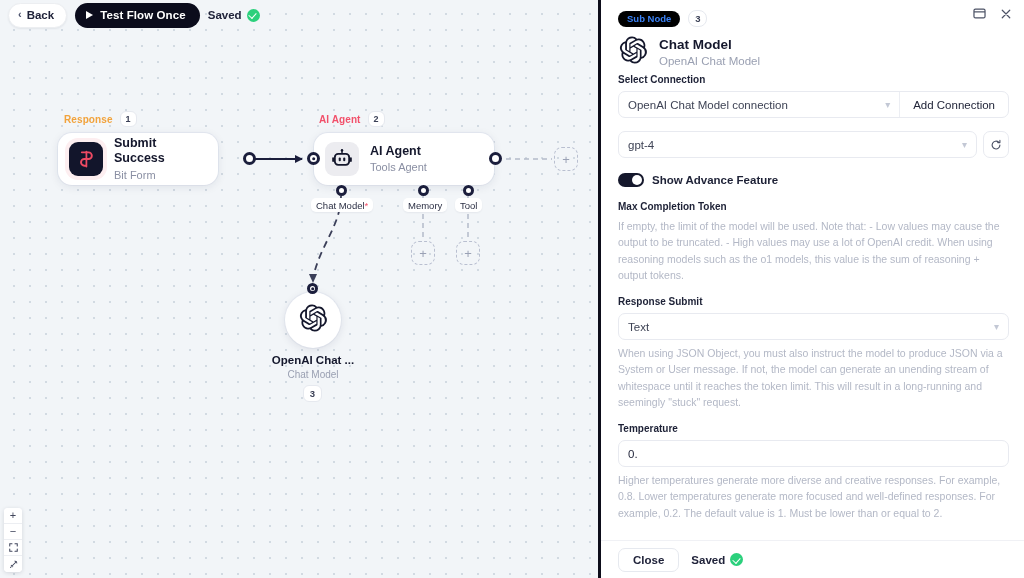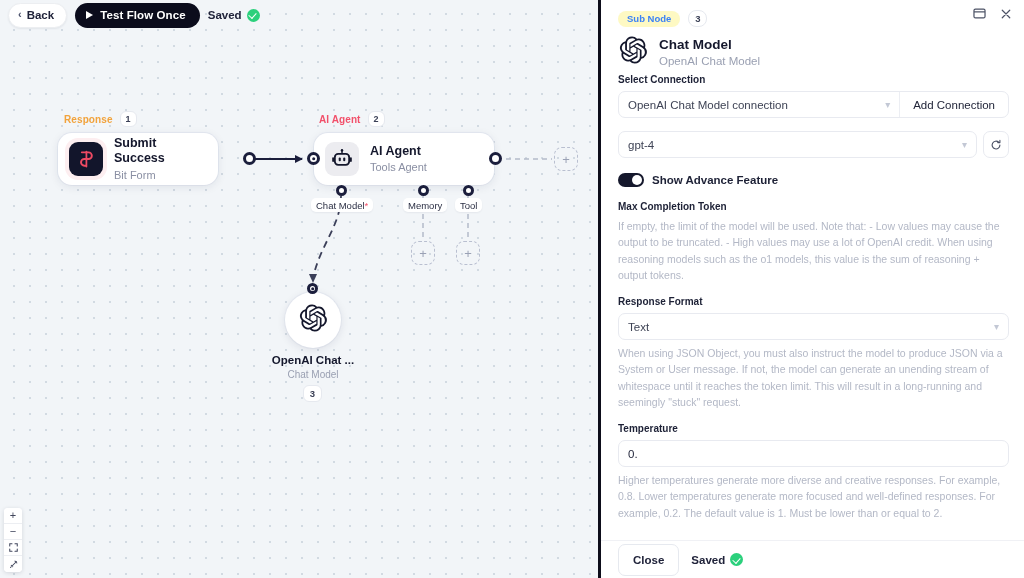--- a/index.html
+++ b/index.html
@@ -159,21 +159,21 @@
     position: absolute; left: 601px; top: 0; width: 423px; height: 578px;
     background: #fff; overflow: hidden;
   }
   .panel-head { padding: 10px 14px 0 17px; position: relative; }
   .panel-head-icons {
     position: absolute; right: 12px; top: 7px; display: flex; gap: 14px; align-items: center;
   }
   .ico-btn { background: none; border: none; cursor: pointer; color: #4c5265; padding: 0; line-height: 0; }
   .pill-row { display: flex; align-items: center; gap: 8px; }
   .pill-sub {
-    background: #fef9c3; color: #3b82f6; border-radius: 9px;
+    background: #000000; color: #3b82f6; border-radius: 9px;
     font-size: 9.5px; font-weight: 600; padding: 2.5px 9px;
   }
   .pill-num {
     background: #fff; border: 1px solid #e6e9ef; border-radius: 8px;
     min-width: 19px; height: 17px; padding: 0 5px;
     display: flex; align-items: center; justify-content: center;
     font-size: 9.5px; color: #3b4056; font-weight: 600;
   }
   .panel-title-row { display: flex; align-items: center; gap: 11px; margin-top: 8px; }
   .panel-title { font-size: 13.5px; font-weight: 700; color: #14172c; line-height: 1.2; }
@@ -239,21 +239,21 @@
     font-size: 10.5px; color: #b3b8c6; line-height: 1.55; margin-top: 5px;
   }
 
   .panel-footer {
     position: absolute; left: 0; right: 0; bottom: 0; height: 38px;
     background: #fff; border-top: 1px solid #f0f1f5;
     display: flex; align-items: center; gap: 12px; padding-left: 17px;
   }
   .close-btn {
     background: #fff; border: 1px solid #e6e9ef; border-radius: 7px;
-    height: 32px; padding: 0 14px; font-size: 11.5px; font-weight: 600; color: #20233a;
+    height: 24px; padding: 0 14px; font-size: 11.5px; font-weight: 600; color: #20233a;
     cursor: pointer; font-family: "Liberation Sans", sans-serif;
   }
 </style>
 </head>
 <body>
 
 <div class="app">
 
   <div class="canvas">
 
@@ -439,21 +439,21 @@
         <span class="toggle"></span>
         <span class="toggle-label">Show Advance Feature</span>
       </div>
 
       <div class="group">
         <label class="fld-label">Max Completion Token</label>
         <div class="help">If empty, the limit of the model will be used. Note that: - Low values may cause the output to be truncated. - High values may use a lot of OpenAI credit. When using reasoning models such as the o1 models, this value is the sum of reasoning + output tokens.</div>
       </div>
 
       <div class="group">
-        <label class="fld-label">Response Format</label>
+        <label class="fld-label">Response Submit</label>
         <div class="select-box">
           <span>Text</span>
           <span class="chev-d">▾</span>
         </div>
         <div class="help">When using JSON Object, you must also instruct the model to produce JSON via a System or User message. If not, the model can generate an unending stream of whitespace until it reaches the token limit. This will result in a long-running and seemingly "stuck" request.</div>
       </div>
 
       <div class="group">
         <label class="fld-label">Temperature</label>
         <input class="text-input" value="0." style="">

